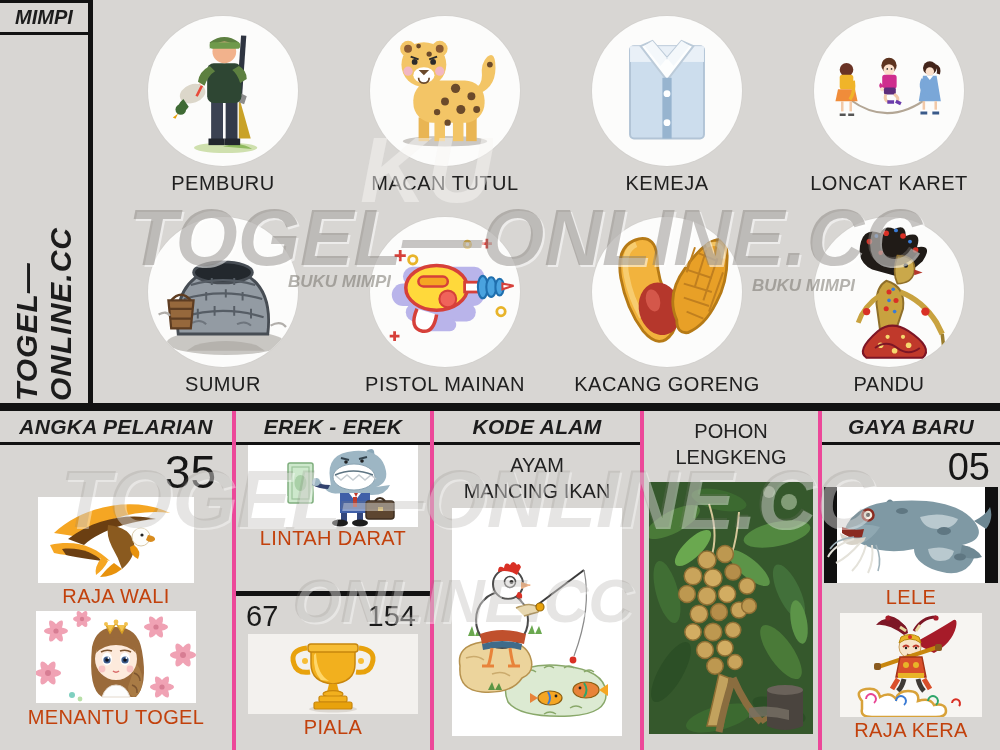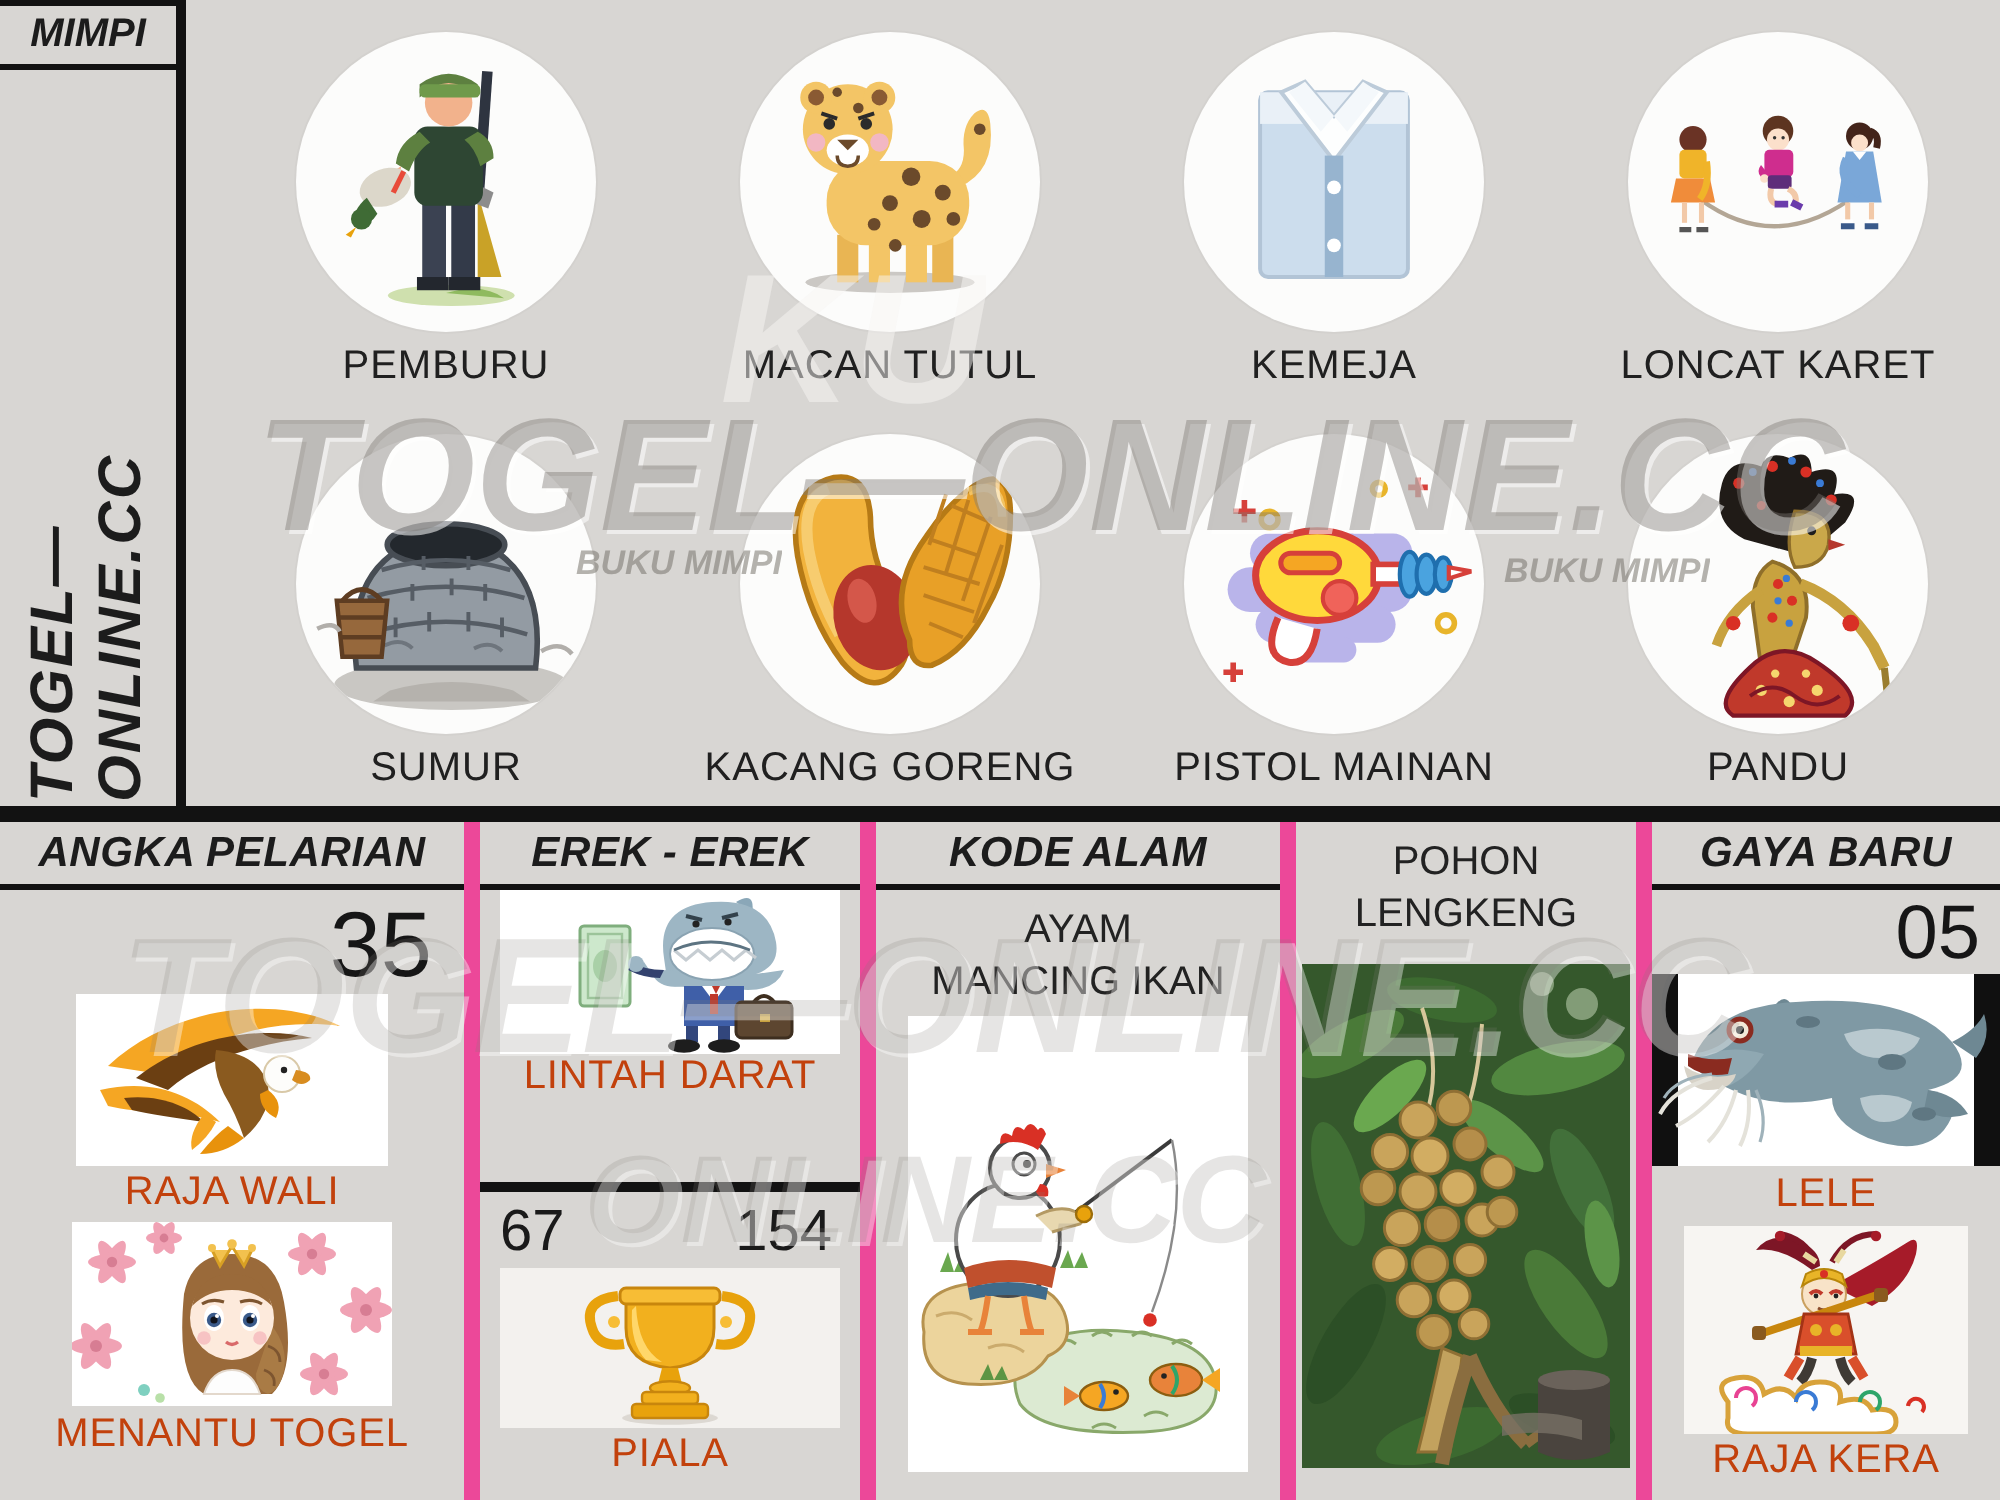--- a/index.html
+++ b/index.html
@@ -33,21 +33,21 @@
             box-shadow:0 0 0 1px rgba(0,0,0,0.02); }
   .circle svg { display:block; }
   .grid-label { margin-top:6px; font-size:20px; letter-spacing:0.5px; color:#202020; white-space:nowrap; }
 
   
   .band { left:0; top:403px; width:1000px; height:8px; background:#121212; }
 
   
   .bottom { left:0; top:411px; width:1000px; height:339px; display:flex;align-items:center; }
   .col { position:relative; height:339px; }
-  .col + .col { border-left:8px solid #ec4899; }
+  .col + .col { border-left:4px solid #ec4899; }
   .c1 { width:232px; } .c2 { width:198px; } .c3 { width:210px; } .c4 { width:178px; } .c5 { width:182px; }
   .col-header { height:34px; border-bottom:3px solid #121212; display:flex; align-items:center;
                 justify-content:center; font-weight:bold; font-style:italic; font-size:21px;
                 letter-spacing:0.3px; }
   .plain-title { padding-top:7px; text-align:center; font-size:20px; line-height:26px; color:#222; }
   .big-num { font-size:46px; text-align:right; padding-right:16px; height:52px; line-height:54px; color:#161616; }
   .mid-num { font-size:38px; text-align:right; padding-right:10px; height:42px; line-height:44px; color:#161616; }
   .nums-row { display:flex; justify-content:space-between; font-size:29px; color:#1a1a1a;
               padding:4px 14px 0 10px; height:38px; }
   .img-card { background:#ffffff; margin:0 auto; overflow:hidden; }
@@ -220,36 +220,20 @@
         <path d="M13 56 Q20 48 27 56" stroke="#5e3d22" stroke-width="1.8" fill="none"></path>
         <path d="M4 66 q6 -3 8 1 M84 74 q7 -4 11 1" stroke="#b1aeaa" stroke-width="1.6" fill="none"></path>
       </svg>
     </div>
     <div class="grid-label">SUMUR</div>
   </div>
 
   <div class="grid-cell r2">
     <div class="circle">
       <svg width="140" height="140" viewBox="0 0 100 100">
-        <path d="M30 12 Q13 16 17 40 Q21 62 33 78 Q45 92 54 79 Q60 69 51 55 Q43 41 43 26 Q42 10 30 12 Z" fill="#f2b33d" stroke="#b67a16" stroke-width="2"></path>
-        <path d="M28 16 Q18 20 21 38 Q24 54 32 68" stroke="#f8d27c" stroke-width="4" fill="none" opacity="0.8"></path>
-        <ellipse cx="45" cy="62" rx="15" ry="19" fill="#b5372c" transform="rotate(-14 45 62)"></ellipse>
-        <ellipse cx="40" cy="56" rx="5" ry="8" fill="#d4574a" transform="rotate(-14 40 56)"></ellipse>
-        <path d="M57 70 Q49 52 63 33 Q71 21 80 15 Q93 7 93 25 Q93 44 85 58 Q77 74 65 79 Q57 80 57 70 Z" fill="#e8a027" stroke="#b67a16" stroke-width="2"></path>
-        <path d="M64 34 l18 6 M62 44 l20 6 M62 54 l18 6 M64 64 l12 5 M72 22 l14 6" stroke="#c07f1f" stroke-width="1.4"></path>
-        <path d="M70 18 l-6 18 M78 20 l-8 26 M86 26 l-10 30 M90 36 l-10 28" stroke="#c07f1f" stroke-width="1.4"></path>
-        <path d="M78 17 Q90 12 90 26" stroke="#f8d27c" stroke-width="3" fill="none" opacity="0.7"></path>
-      </svg>
-    </div>
-    <div class="grid-label">KACANG GORENG</div>
-  </div>
-
-  <div class="grid-cell r2">
-    <div class="circle">
-      <svg width="140" height="140" viewBox="0 0 100 100">
         <g fill="#b9b4ea">
           <rect x="20" y="32" width="58" height="14" rx="7"></rect>
           <rect x="12" y="44" width="66" height="16" rx="8"></rect>
           <rect x="22" y="58" width="50" height="13" rx="6.5"></rect>
           <rect x="30" y="69" width="28" height="9" rx="4.5"></rect>
         </g>
         <path d="M30 62 q-6 14 4 16 q8 1 10 -12" fill="#fff" stroke="#d6403a" stroke-width="2.5"></path>
         <ellipse cx="44" cy="47" rx="22" ry="16" fill="#ffd93b" stroke="#d6403a" stroke-width="2.5"></ellipse>
         <rect x="31" y="39" width="21" height="7" rx="3.5" fill="#f5a623" stroke="#d6403a" stroke-width="1.8"></rect>
         <circle cx="52" cy="55" r="6" fill="#f0635a" stroke="#d6403a" stroke-width="1.5"></circle>
@@ -262,20 +246,36 @@
           <path d="M18 20 v8 M14 24 h8"></path>
           <path d="M80 12 v7 M76.5 15.5 h7"></path>
           <path d="M14 78 v7 M10.5 81.5 h7"></path>
         </g>
         <circle cx="27" cy="27" r="3" fill="none" stroke="#e8b42a" stroke-width="2"></circle>
         <circle cx="90" cy="64" r="3" fill="none" stroke="#e8b42a" stroke-width="2"></circle>
         <circle cx="66" cy="16" r="2.3" fill="none" stroke="#e8b42a" stroke-width="2"></circle>
       </svg>
     </div>
     <div class="grid-label">PISTOL MAINAN</div>
+  </div>
+
+  <div class="grid-cell r2">
+    <div class="circle">
+      <svg width="140" height="140" viewBox="0 0 100 100">
+        <path d="M30 12 Q13 16 17 40 Q21 62 33 78 Q45 92 54 79 Q60 69 51 55 Q43 41 43 26 Q42 10 30 12 Z" fill="#f2b33d" stroke="#b67a16" stroke-width="2"></path>
+        <path d="M28 16 Q18 20 21 38 Q24 54 32 68" stroke="#f8d27c" stroke-width="4" fill="none" opacity="0.8"></path>
+        <ellipse cx="45" cy="62" rx="15" ry="19" fill="#b5372c" transform="rotate(-14 45 62)"></ellipse>
+        <ellipse cx="40" cy="56" rx="5" ry="8" fill="#d4574a" transform="rotate(-14 40 56)"></ellipse>
+        <path d="M57 70 Q49 52 63 33 Q71 21 80 15 Q93 7 93 25 Q93 44 85 58 Q77 74 65 79 Q57 80 57 70 Z" fill="#e8a027" stroke="#b67a16" stroke-width="2"></path>
+        <path d="M64 34 l18 6 M62 44 l20 6 M62 54 l18 6 M64 64 l12 5 M72 22 l14 6" stroke="#c07f1f" stroke-width="1.4"></path>
+        <path d="M70 18 l-6 18 M78 20 l-8 26 M86 26 l-10 30 M90 36 l-10 28" stroke="#c07f1f" stroke-width="1.4"></path>
+        <path d="M78 17 Q90 12 90 26" stroke="#f8d27c" stroke-width="3" fill="none" opacity="0.7"></path>
+      </svg>
+    </div>
+    <div class="grid-label">KACANG GORENG</div>
   </div>
 
   <div class="grid-cell r2">
     <div class="circle">
       <svg width="140" height="140" viewBox="0 0 100 100">
         <path d="M38 34 Q26 28 30 14 Q33 4 44 8 Q46 2 54 5 Q62 1 62 10 Q74 6 70 18 Q82 16 74 28 L60 40 Z" fill="#201b17"></path>
         <g fill="#d93025">
             <circle cx="36" cy="14" r="2"></circle>
             <circle cx="48" cy="8" r="2"></circle>
             <circle cx="60" cy="10" r="2"></circle>

